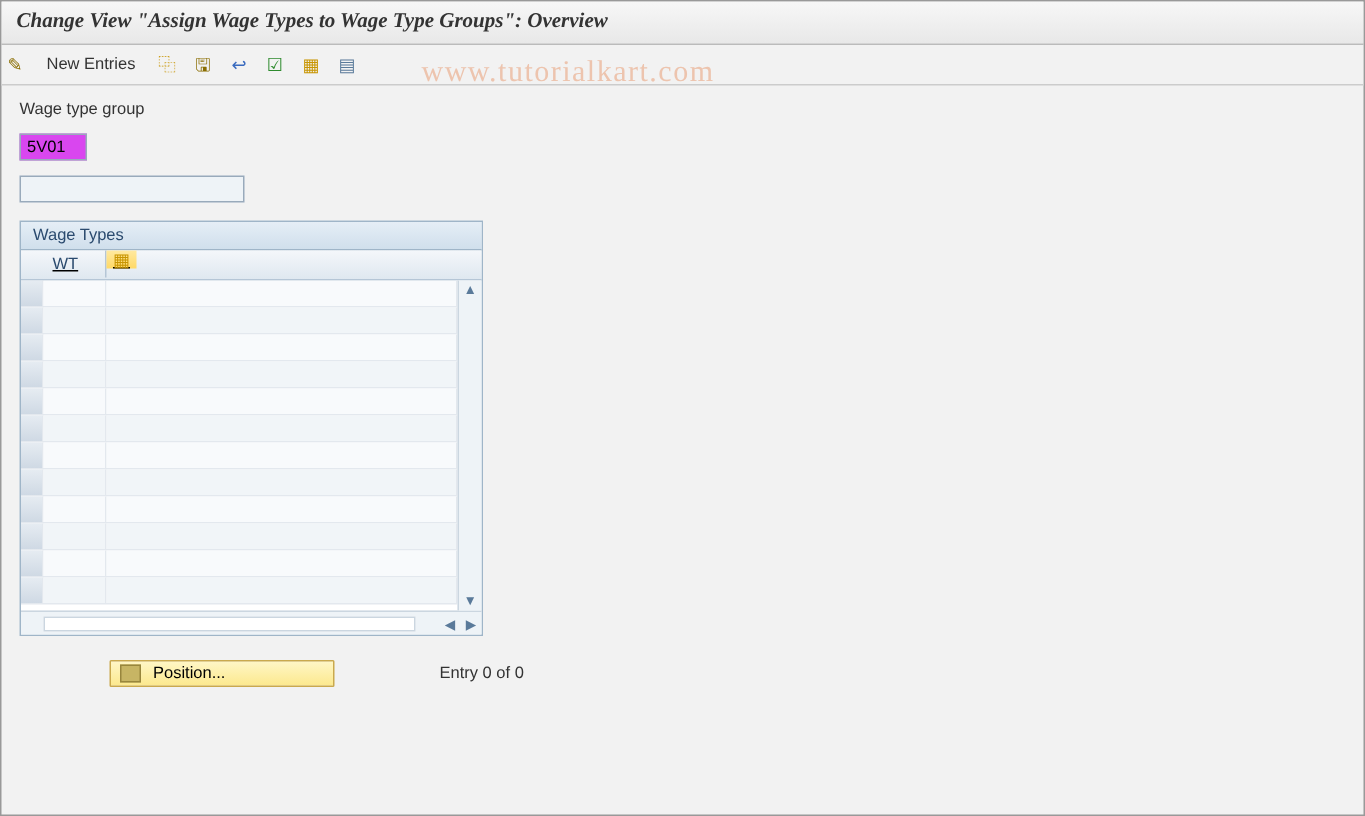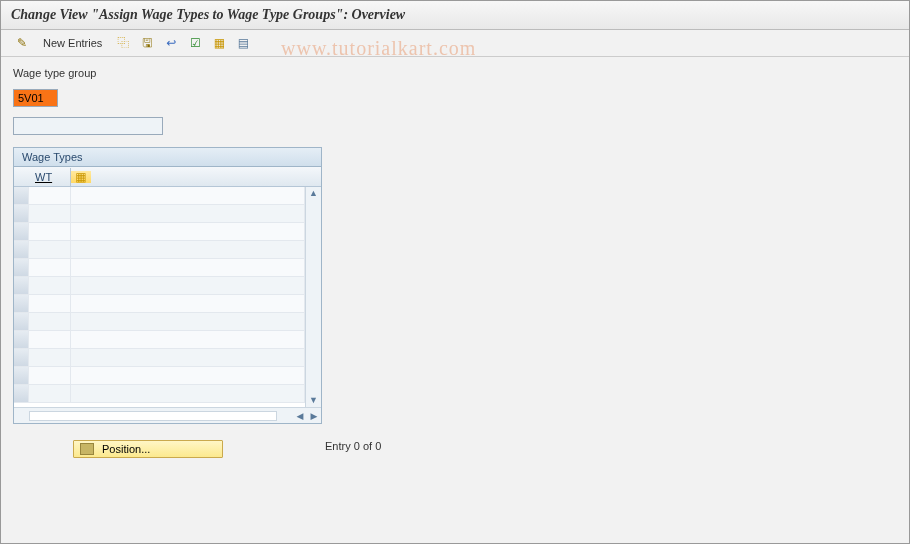--- a/index.html
+++ b/index.html
@@ -20,21 +20,21 @@
     font-style: italic;
     font-weight: bold;
     font-size: 14px;
     color: #333;
     font-family: "Times New Roman", serif;
   }
   .toolbar {
     display: flex;
     align-items: center;
     gap: 6px;
-    padding: 4px 12px;
+    padding: 4px 0;
     background: #f2f2f2;
     border-bottom: 1px solid #ccc;
   }
   .tb-btn {
     width: 18px;
     height: 18px;
     display: flex;
     align-items: center;
     justify-content: center;
     cursor: pointer;
@@ -54,21 +54,21 @@
     align-items: flex-start;
     gap: 10px;
     margin-bottom: 12px;
     flex-direction: column;
   }
   .field-label {
     color: #333;
   }
   .field-input {
     border: 1px solid #9ab;
-    background: #f97316;
+    background: #d946ef;
     height: 18px;
     padding: 1px 4px;
     font-size: 11px;
   }
   .field-input.code { width: 45px; }
   .field-input.desc { width: 150px; background: #eef3f7; }
   .table-container {
     width: 309px;
     border: 1px solid #9fb5c8;
     background: #fff;
@@ -78,21 +78,21 @@
     background: linear-gradient(#e5eef6, #d0dfec);
     border-bottom: 1px solid #9fb5c8;
     padding: 3px 8px;
     color: #2a4a6e;
   }
   .table-header {
     display: flex;
     background: linear-gradient(#f4f7fa, #dfe8f0);
     border-bottom: 1px solid #b5c6d6;
     height: 20px;
-    align-items: center;
+    align-items: flex-start;
     text-decoration: underline;
   }
   .th {
     padding: 3px 6px;
     color: #2a4a6e;
     border-right: 1px solid #b5c6d6;
     display: flex;
     align-items: center;
   }
   .th.sel { width: 15px; padding:0; }
@@ -169,20 +169,21 @@
   }
   .hscroll .arrow {
     width: 14px;
     font-size: 9px;
     color: #5a7a9a;
     text-align: center;
     cursor: pointer;
   }
   .footer-row {
     display: flex;
+    align-items: center;
     gap: 70px;
     margin-top: 16px;
     padding-left: 60px;
   }
   .position-btn {
     display: flex;
     align-items: center;
     gap: 8px;
     background: linear-gradient(#fff6c6,#fce98e);
     border: 1px solid #caa94d;
@@ -191,21 +192,20 @@
     border-radius: 1px;
     min-width: 150px;
   }
   .position-btn .picon {
     width: 14px; height: 12px;
     background: #c7b564;
     border: 1px solid #98863d;
   }
   .status-text {
     color: #333;
-    margin-left: 32px;
   }
   .watermark {
     position: absolute;
     top: 36px;
     left: 280px;
     font-size: 20px;
     color: rgba(230,140,90,0.45);
     font-family: Georgia, serif;
     pointer-events: none;
     letter-spacing: 1px;

